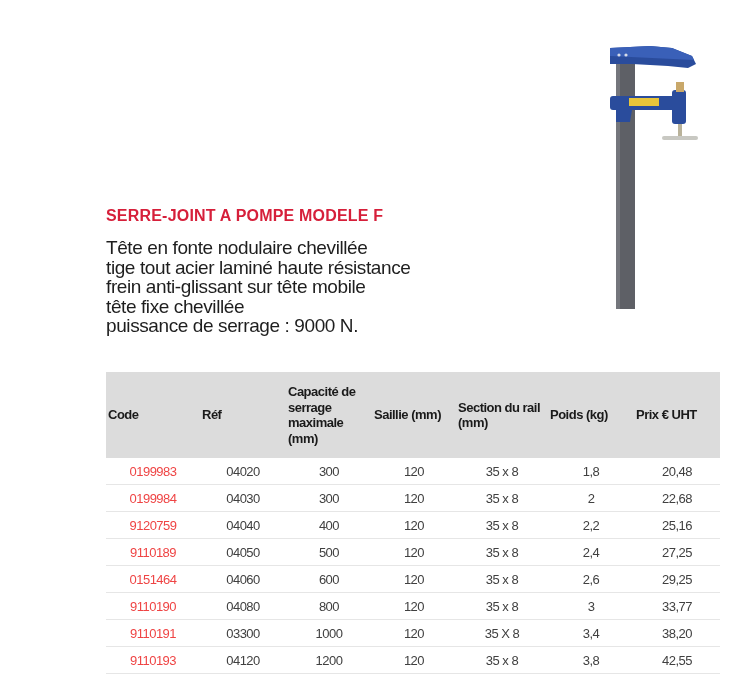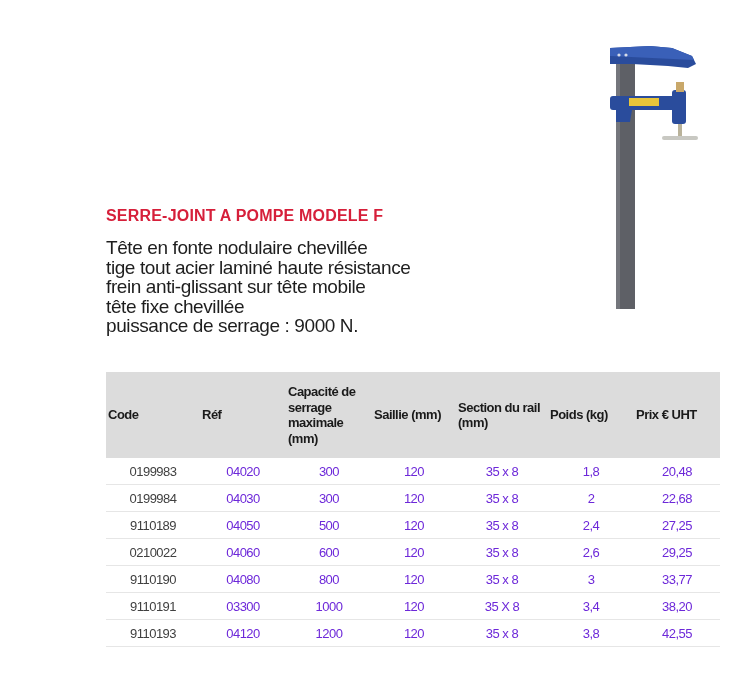--- a/index.html
+++ b/index.html
@@ -15,22 +15,22 @@
   .features { position: absolute; left: 106px; top: 238px; margin: 0; padding: 0; list-style: none;
               font-size: 19px; line-height: 19.5px; color: #1e1e1e; letter-spacing: -0.4px; }
   .features li { white-space: nowrap; }
 
   .spec-table { position: absolute; left: 106px; top: 372px; width: 614px;
                 border-collapse: collapse; table-layout: fixed; font-size: 13px; }
   .spec-table thead th { background: #dcdcdc; height: 86px; padding: 0 2px; font-weight: bold;
                          font-size: 13px; line-height: 15.5px; color: #1a1a1a; letter-spacing: -0.5px;
                          text-align: left; vertical-align: middle; }
   .spec-table tbody td { height: 26px; padding: 0; text-align: center; vertical-align: middle;
-                         border-bottom: 1px solid #e6e6e6; color: #6d28d9; letter-spacing: -0.5px; }
-  .spec-table tbody td.code { color: #404040; }
+                         border-bottom: 1px solid #e6e6e6; color: #404040; letter-spacing: -0.5px; }
+  .spec-table tbody td.code { color: #ef4444; }
 </style>
 </head>
 <body>
 
 <div class="product-image">
   <svg width="140" height="280" viewBox="0 0 140 280">
 
     <rect x="20" y="14" width="19" height="257" fill="#5e6066"></rect>
     <rect x="20" y="14" width="4" height="257" fill="#74767c"></rect>
 
@@ -93,30 +93,39 @@
     <tr>
       <td class="code">0199984</td>
       <td>04030</td>
       <td>300</td>
       <td>120</td>
       <td>35 x 8</td>
       <td>2</td>
       <td>22,68</td>
     </tr>
     <tr>
+      <td class="code">9120759</td>
+      <td>04040</td>
+      <td>400</td>
+      <td>120</td>
+      <td>35 x 8</td>
+      <td>2,2</td>
+      <td>25,16</td>
+    </tr>
+    <tr>
       <td class="code">9110189</td>
       <td>04050</td>
       <td>500</td>
       <td>120</td>
       <td>35 x 8</td>
       <td>2,4</td>
       <td>27,25</td>
     </tr>
     <tr>
-      <td class="code">0210022</td>
+      <td class="code">0151464</td>
       <td>04060</td>
       <td>600</td>
       <td>120</td>
       <td>35 x 8</td>
       <td>2,6</td>
       <td>29,25</td>
     </tr>
     <tr>
       <td class="code">9110190</td>
       <td>04080</td>

